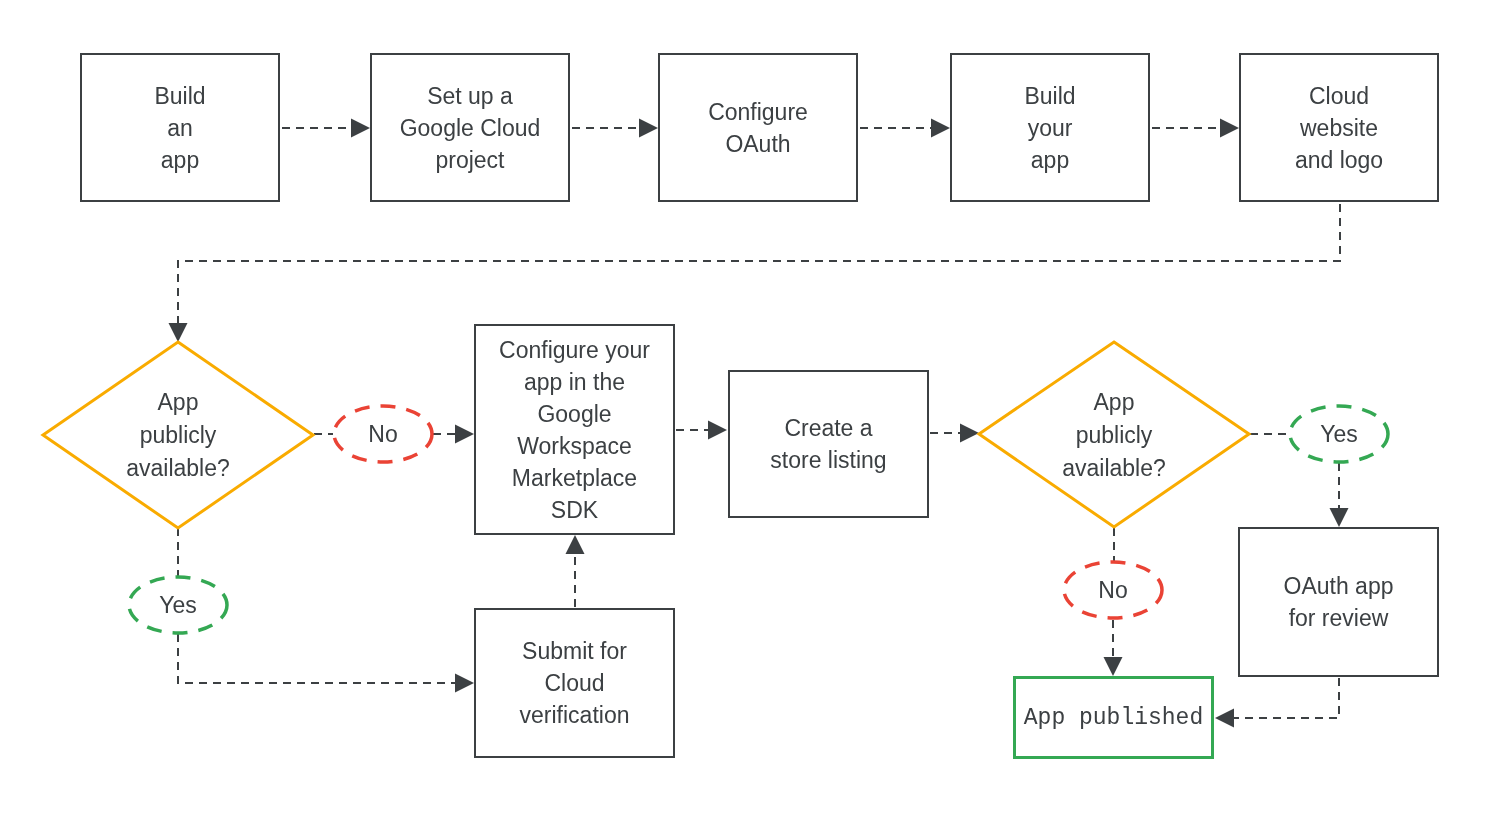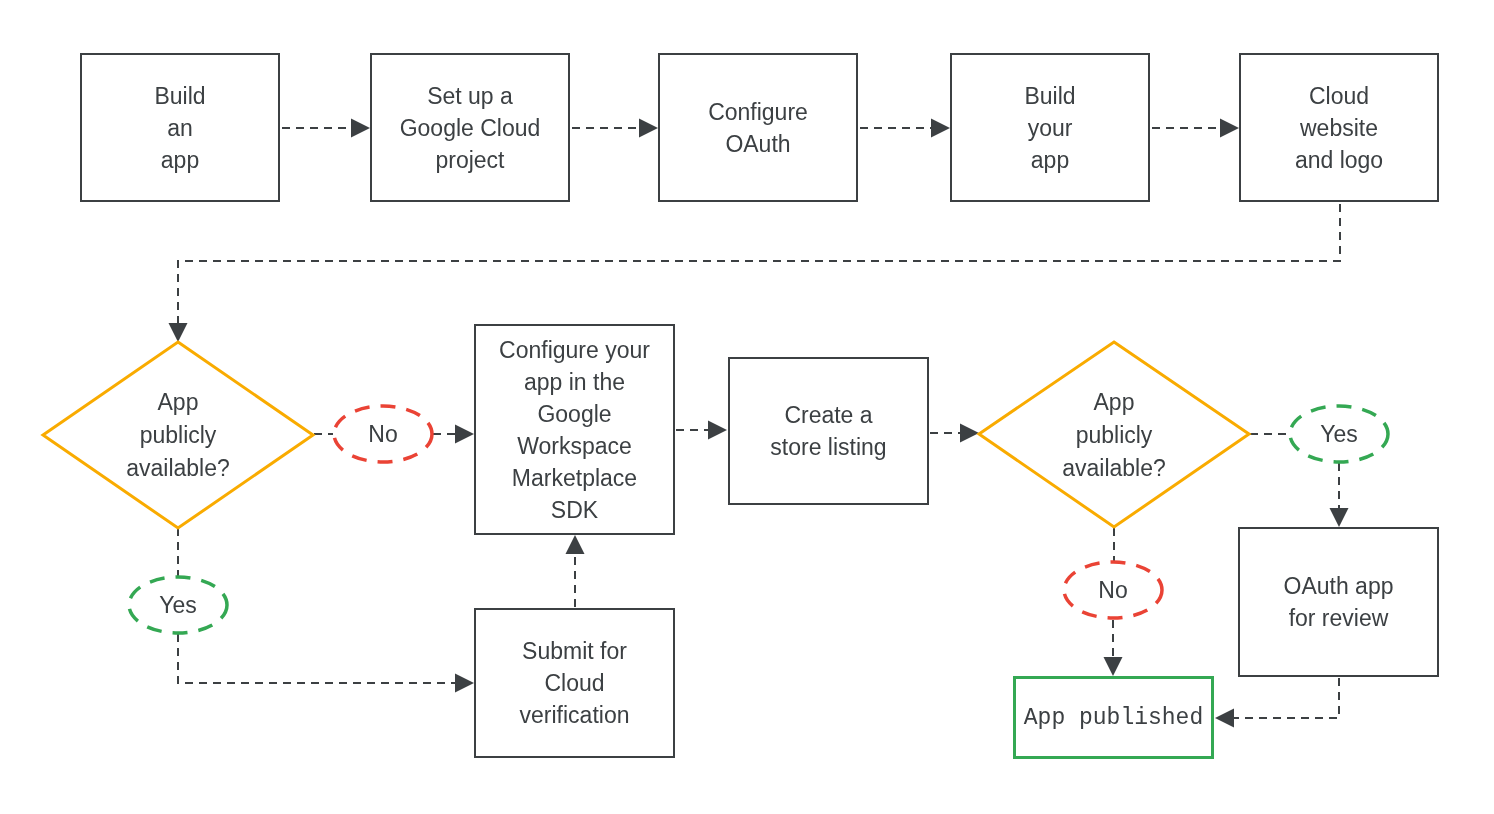--- a/index.html
+++ b/index.html
@@ -154,21 +154,21 @@
   </div>
 
   <div class="node process" style="left:474px;top:324px;width:201px;height:211px">
     <div class="label">Configure your
 app in the
 Google
 Workspace
 Marketplace
 SDK</div>
   </div>
-  <div class="node process" style="left:728px;top:357px;width:201px;height:148px">
+  <div class="node process" style="left:728px;top:370px;width:201px;height:148px">
     <div class="label">Create a
 store listing</div>
   </div>
 
   <div class="node process" style="left:474px;top:608px;width:201px;height:150px">
     <div class="label">Submit for
 Cloud
 verification</div>
   </div>
   <div class="node process" style="left:1238px;top:527px;width:201px;height:150px">

